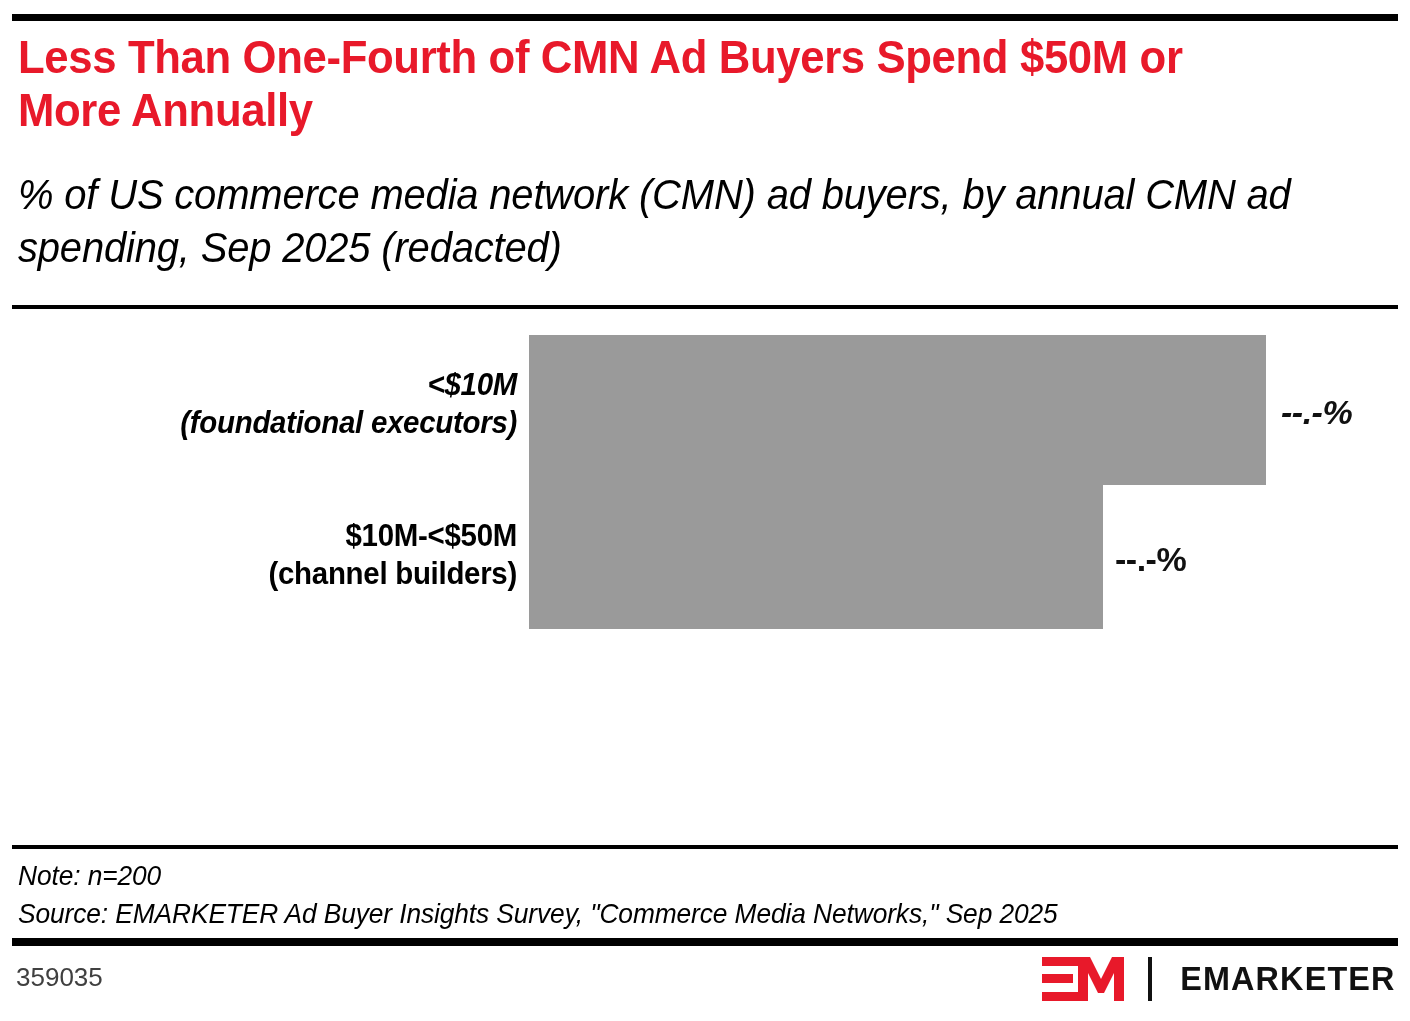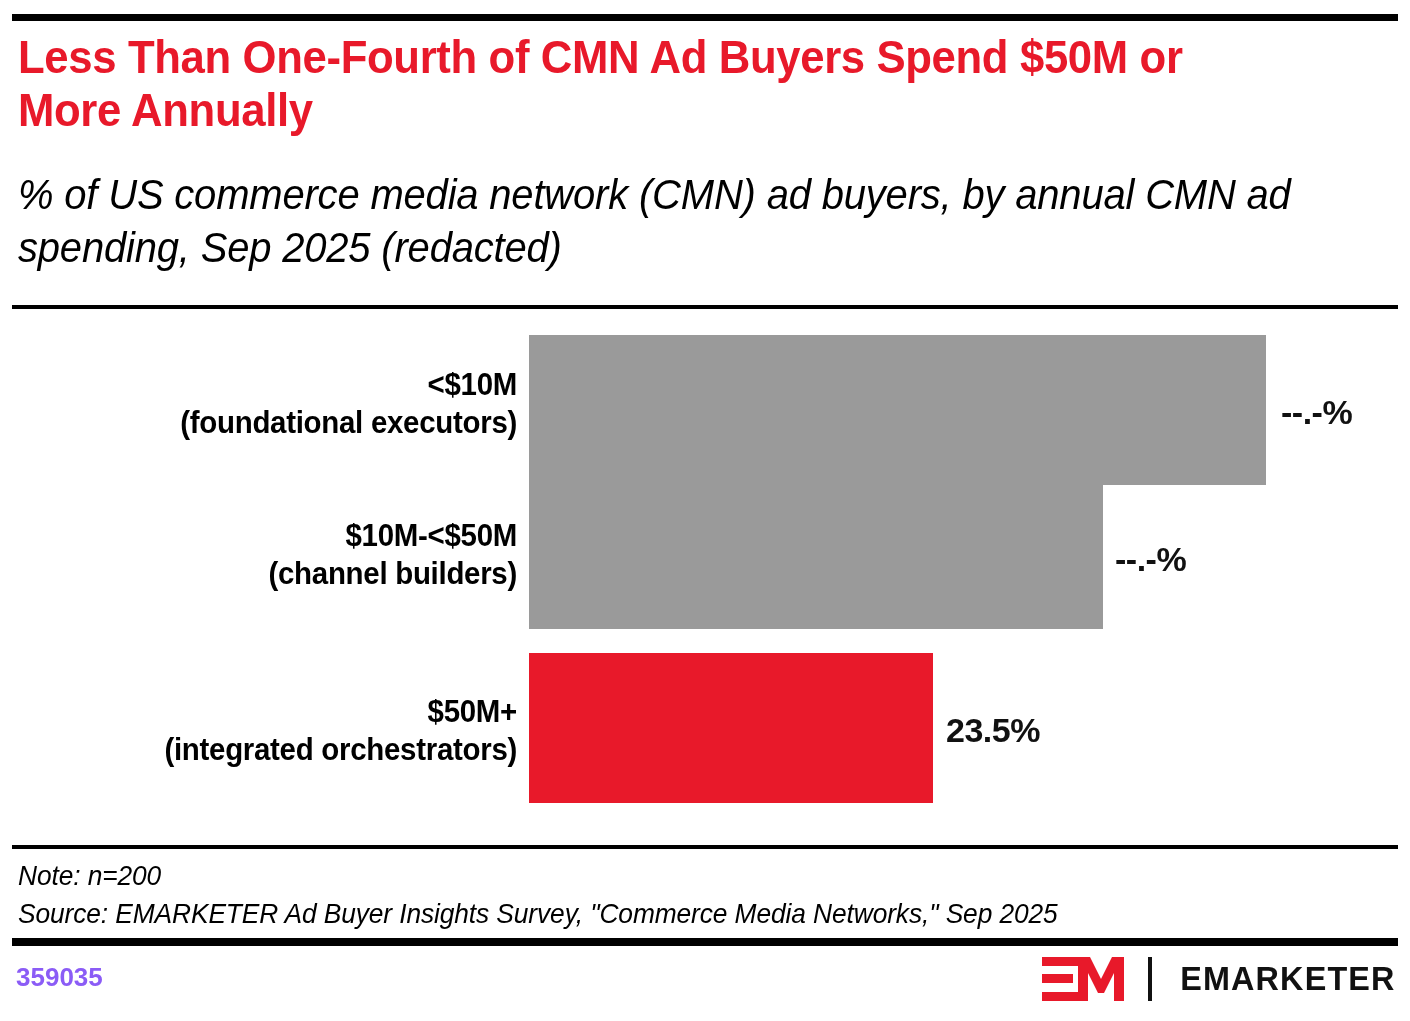--- a/index.html
+++ b/index.html
@@ -132,22 +132,22 @@
     letter-spacing: -0.1px;
     white-space: nowrap;
     transform: scaleX(0.94);
     transform-origin: left top;
   }
   .chart-id {
     position: absolute;
     left: 16px;
     top: 962px;
     font-size: 26px;
-    font-weight: bold;
-    color: #8b5cf6;
+    font-weight: normal;
+    color: #404040;
     letter-spacing: 0px;
   }
 
   
   .logo {
     position: absolute;
     right: 12px;
     top: 955px;
     height: 48px;
     display: flex;
@@ -181,46 +181,38 @@
   <div class="rule rule-top"></div>
 
   <div class="title">Less Than One-Fourth of CMN Ad Buyers Spend $50M or More Annually</div>
 
   <div class="subtitle">% of US commerce media network (CMN) ad buyers, by annual CMN ad spending, Sep 2025 (redacted)</div>
 
   <div class="rule rule-header"></div>
 
   <div class="chart">
 
-    <div class="row" style="top:0px;height:168px;">
+    <div class="row" style="top:0px;height:168px;font-style:italic;">
       <div class="row-label" style="top:48px;">
         <div>&lt;$10M</div>
         <div>(foundational executors)</div>
       </div>
       <div class="bar" style="top:17px;height:150px;width:737px;background:#9a9a9a;"></div>
       <div class="bar-value" style="left:1281px;top:77px;">--.-%</div>
     </div>
 
     <div class="row" style="top:152px;height:167px;">
       <div class="row-label" style="top:47px;">
         <div>$10M-&lt;$50M</div>
         <div>(channel builders)</div>
       </div>
       <div class="bar" style="top:12px;height:147px;width:574px;background:#9a9a9a;"></div>
       <div class="bar-value" style="left:1115px;top:72px;">--.-%</div>
     </div>
 
-    <div class="row" style="top:323px;height:170px;">
-      <div class="row-label" style="top:52px;">
-        <div>$50M+</div>
-        <div>(integrated orchestrators)</div>
-      </div>
-      <div class="bar" style="top:12px;height:150px;width:404px;background:#e8192a;"></div>
-      <div class="bar-value" style="left:946px;top:72px;">23.5%</div>
-    </div>
 
   </div>
 
   <div class="rule rule-footer-top"></div>
 
   <div class="footer-note">Note: n=200</div>
 
   <div class="footer-source">Source: EMARKETER Ad Buyer Insights Survey, "Commerce Media Networks," Sep 2025</div>
 
   <div class="rule rule-footer-bottom"></div>

